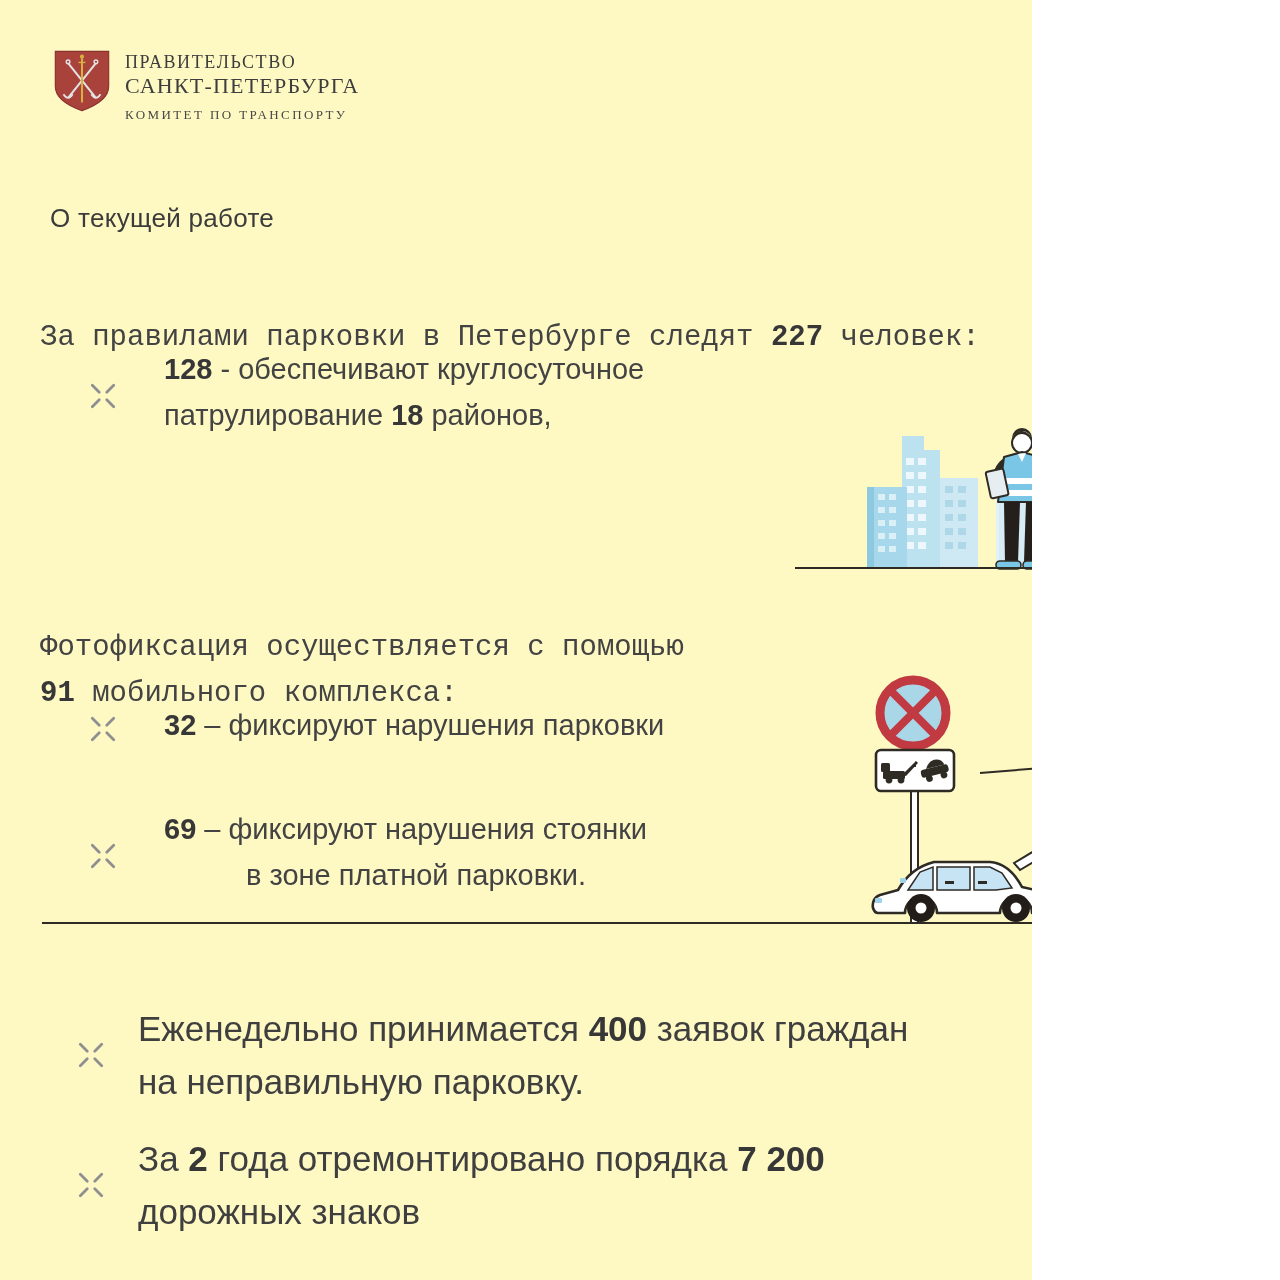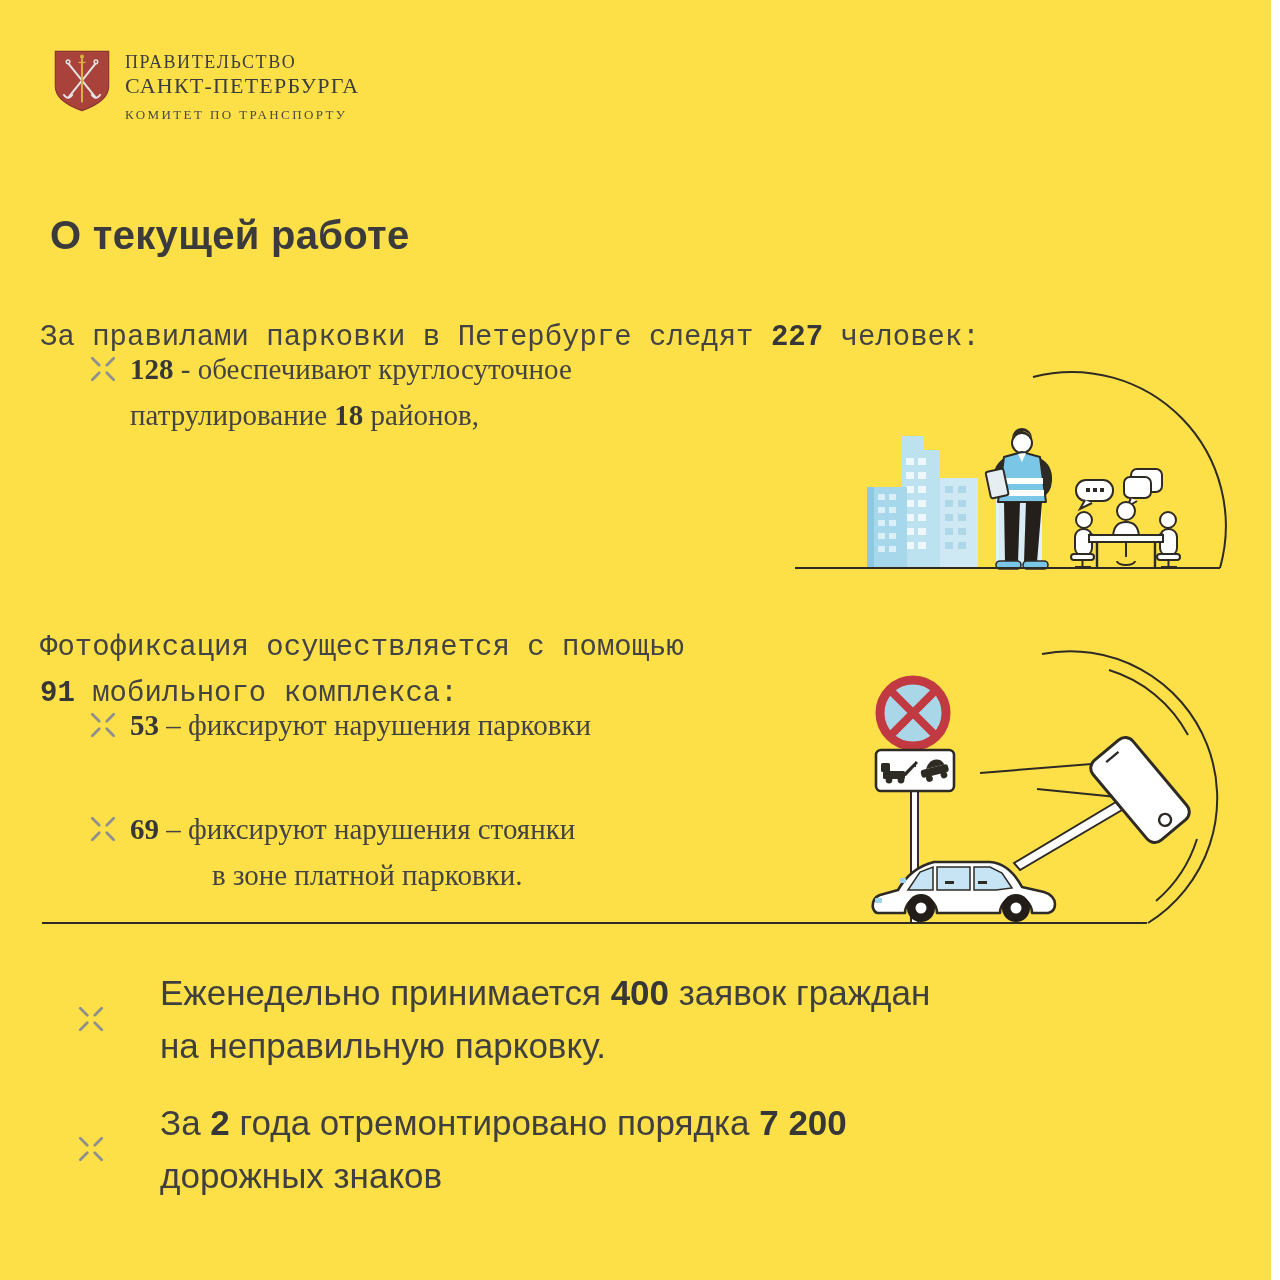--- a/index.html
+++ b/index.html
@@ -1,37 +1,37 @@
 <!DOCTYPE html>
 <html lang="ru"><head>
 <meta charset="utf-8">
 <style>
   html,body{margin:0;padding:0;background:#ffffff;}
-  .page{position:relative;width:1271px;height:1280px;background:#fde047;overflow:hidden;
+  .page{position:relative;width:1032px;height:1280px;background:#fef9c3;overflow:hidden;
         font-family:"Liberation Sans","DejaVu Sans",sans-serif;color:#424242;}
 
   
   .brand{position:absolute;left:53px;top:48px;display:flex;gap:14px;align-items:flex-start;}
   .crest{width:58px;height:66px;flex:0 0 auto;}
   .brand-text{font-family:"Liberation Serif","DejaVu Serif",serif;color:#3d3d3d;padding-top:3px;}
   .brand-l1{font-size:18px;letter-spacing:1.6px;line-height:23px;}
   .brand-l2{font-size:22px;letter-spacing:1.2px;line-height:23px;}
   .brand-l3{font-size:13px;letter-spacing:2.4px;line-height:20px;margin-top:8px;color:#474747;}
 
   
-  .title{position:absolute;left:50px;top:186px;font-size:40px;font-weight:700;color:#3b3b3b;letter-spacing:.3px;}
+  .title{position:absolute;left:50px;top:186px;font-size:26px;font-weight:400;color:#3b3b3b;letter-spacing:.3px;}
   .para{position:absolute;left:40px;font-size:29px;line-height:46px;color:#434343;white-space:nowrap;font-family:Liberation Mono, monospace;}
   .b{font-weight:700;color:#373737;}
 
-  .bullet{position:absolute;left:88px;display:flex;gap:12px;align-items:flex-start;font-family:Liberation Serif, serif;}
+  .bullet{position:absolute;left:88px;display:flex;gap:46px;align-items:center;}
   .marker{width:30px;height:30px;flex:0 0 auto;margin-top:8px;}
   .bline{font-size:29px;line-height:46px;color:#434343;white-space:nowrap;}
   .bline.ind{padding-left:82px;}
 
-  .stat{position:absolute;left:76px;display:flex;gap:54px;align-items:center;}
+  .stat{position:absolute;left:76px;display:flex;gap:32px;align-items:center;margin-top:36px;}
   .stat .marker{margin-top:0;}
   .sline{font-size:35px;line-height:53px;color:#3f3f3f;white-space:nowrap;}
 
   
   .ill{position:absolute;pointer-events:none;}
   #ill-patrol{left:790px;top:350px;width:440px;height:230px;}
   #ill-photo{left:40px;top:650px;width:1240px;height:300px;}
   .hidden-defs{position:absolute;width:0;height:0;overflow:hidden;}
 </style>
 </head>
@@ -191,21 +191,21 @@
   <p class="para" style="top:596px">
     <span class="bline" style="display:block"><span>Фотофиксация осуществляется с помощью</span></span>
     <span class="bline" style="display:block"><span class="b">91</span><span> мобильного комплекса:</span></span>
   </p>
 
   <div class="bullet" style="top:702px">
     <svg class="marker">
         <use href="#spark"></use>
       </svg>
     <div>
-      <div class="bline"><span class="b">53</span><span> – фиксируют нарушения парковки</span></div>
+      <div class="bline"><span class="b">32</span><span> – фиксируют нарушения парковки</span></div>
     </div>
   </div>
 
   <div class="bullet" style="top:806px">
     <svg class="marker">
         <use href="#spark"></use>
       </svg>
     <div>
       <div class="bline"><span class="b">69</span><span> – фиксируют нарушения стоянки</span></div>
       <div class="bline ind"><span>в зоне платной парковки.</span></div>

